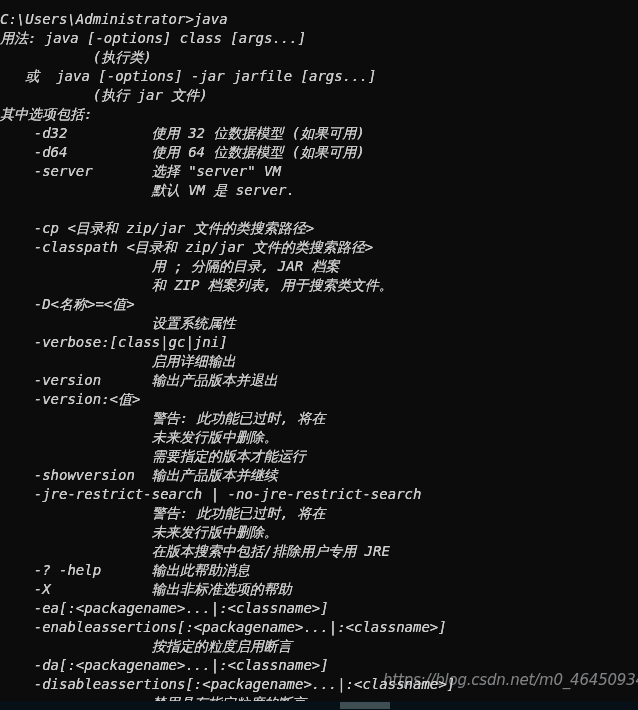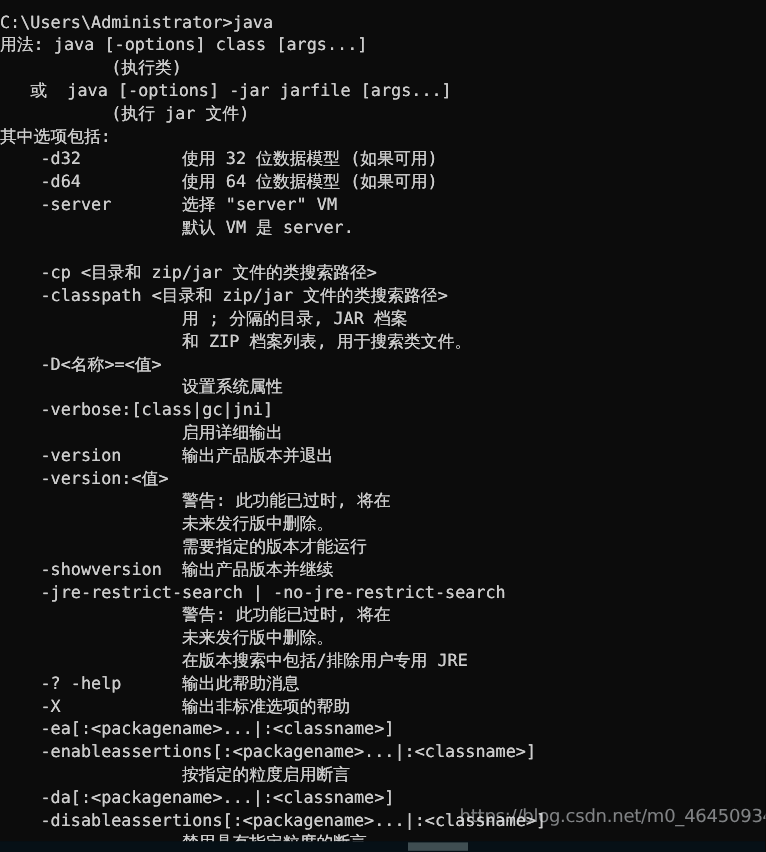--- a/index.html
+++ b/index.html
@@ -60,21 +60,21 @@
     top: 1px;
     left: 340px;
     width: 50px;
     height: 7px;
     background: #3f4e52;
   }
 </style>
 </head>
 <body>
 
-<div id="terminal" style="background: rgb(12, 12, 12);">
+<div id="terminal" style="background: rgb(12, 12, 12); font-style: italic;">
 
   <pre id="console-text" style="color: rgb(204, 204, 204);"><span class="term-line">C:\Users\Administrator&gt;java</span><span class="term-line">用法: java [-options] class [args...]</span><span class="term-line">           (执行类)</span><span class="term-line">   或  java [-options] -jar jarfile [args...]</span><span class="term-line">           (执行 jar 文件)</span><span class="term-line">其中选项包括:</span><span class="term-line">    -d32          使用 32 位数据模型 (如果可用)</span><span class="term-line">    -d64          使用 64 位数据模型 (如果可用)</span><span class="term-line">    -server       选择 "server" VM</span><span class="term-line">                  默认 VM 是 server.</span><span class="term-line"> </span><span class="term-line">    -cp &lt;目录和 zip/jar 文件的类搜索路径&gt;</span><span class="term-line">    -classpath &lt;目录和 zip/jar 文件的类搜索路径&gt;</span><span class="term-line">                  用 ; 分隔的目录, JAR 档案</span><span class="term-line">                  和 ZIP 档案列表, 用于搜索类文件。</span><span class="term-line">    -D&lt;名称&gt;=&lt;值&gt;</span><span class="term-line">                  设置系统属性</span><span class="term-line">    -verbose:[class|gc|jni]</span><span class="term-line">                  启用详细输出</span><span class="term-line">    -version      输出产品版本并退出</span><span class="term-line">    -version:&lt;值&gt;</span><span class="term-line">                  警告: 此功能已过时, 将在</span><span class="term-line">                  未来发行版中删除。</span><span class="term-line">                  需要指定的版本才能运行</span><span class="term-line">    -showversion  输出产品版本并继续</span><span class="term-line">    -jre-restrict-search | -no-jre-restrict-search</span><span class="term-line">                  警告: 此功能已过时, 将在</span><span class="term-line">                  未来发行版中删除。</span><span class="term-line">                  在版本搜索中包括/排除用户专用 JRE</span><span class="term-line">    -? -help      输出此帮助消息</span><span class="term-line">    -X            输出非标准选项的帮助</span><span class="term-line">    -ea[:&lt;packagename&gt;...|:&lt;classname&gt;]</span><span class="term-line">    -enableassertions[:&lt;packagename&gt;...|:&lt;classname&gt;]</span><span class="term-line">                  按指定的粒度启用断言</span><span class="term-line">    -da[:&lt;packagename&gt;...|:&lt;classname&gt;]</span><span class="term-line">    -disableassertions[:&lt;packagename&gt;...|:&lt;classname&gt;]</span><span class="term-line">                  禁用具有指定粒度的断言</span></pre>
 
   <div id="watermark">https://blog.csdn.net/m0_46450934</div>
 
   <div id="scrollbar-track" style="background: rgb(6, 16, 22);">
     <div id="scrollbar-thumb" style="background: rgb(63, 78, 82);"></div>
   </div>
 
 </div>

